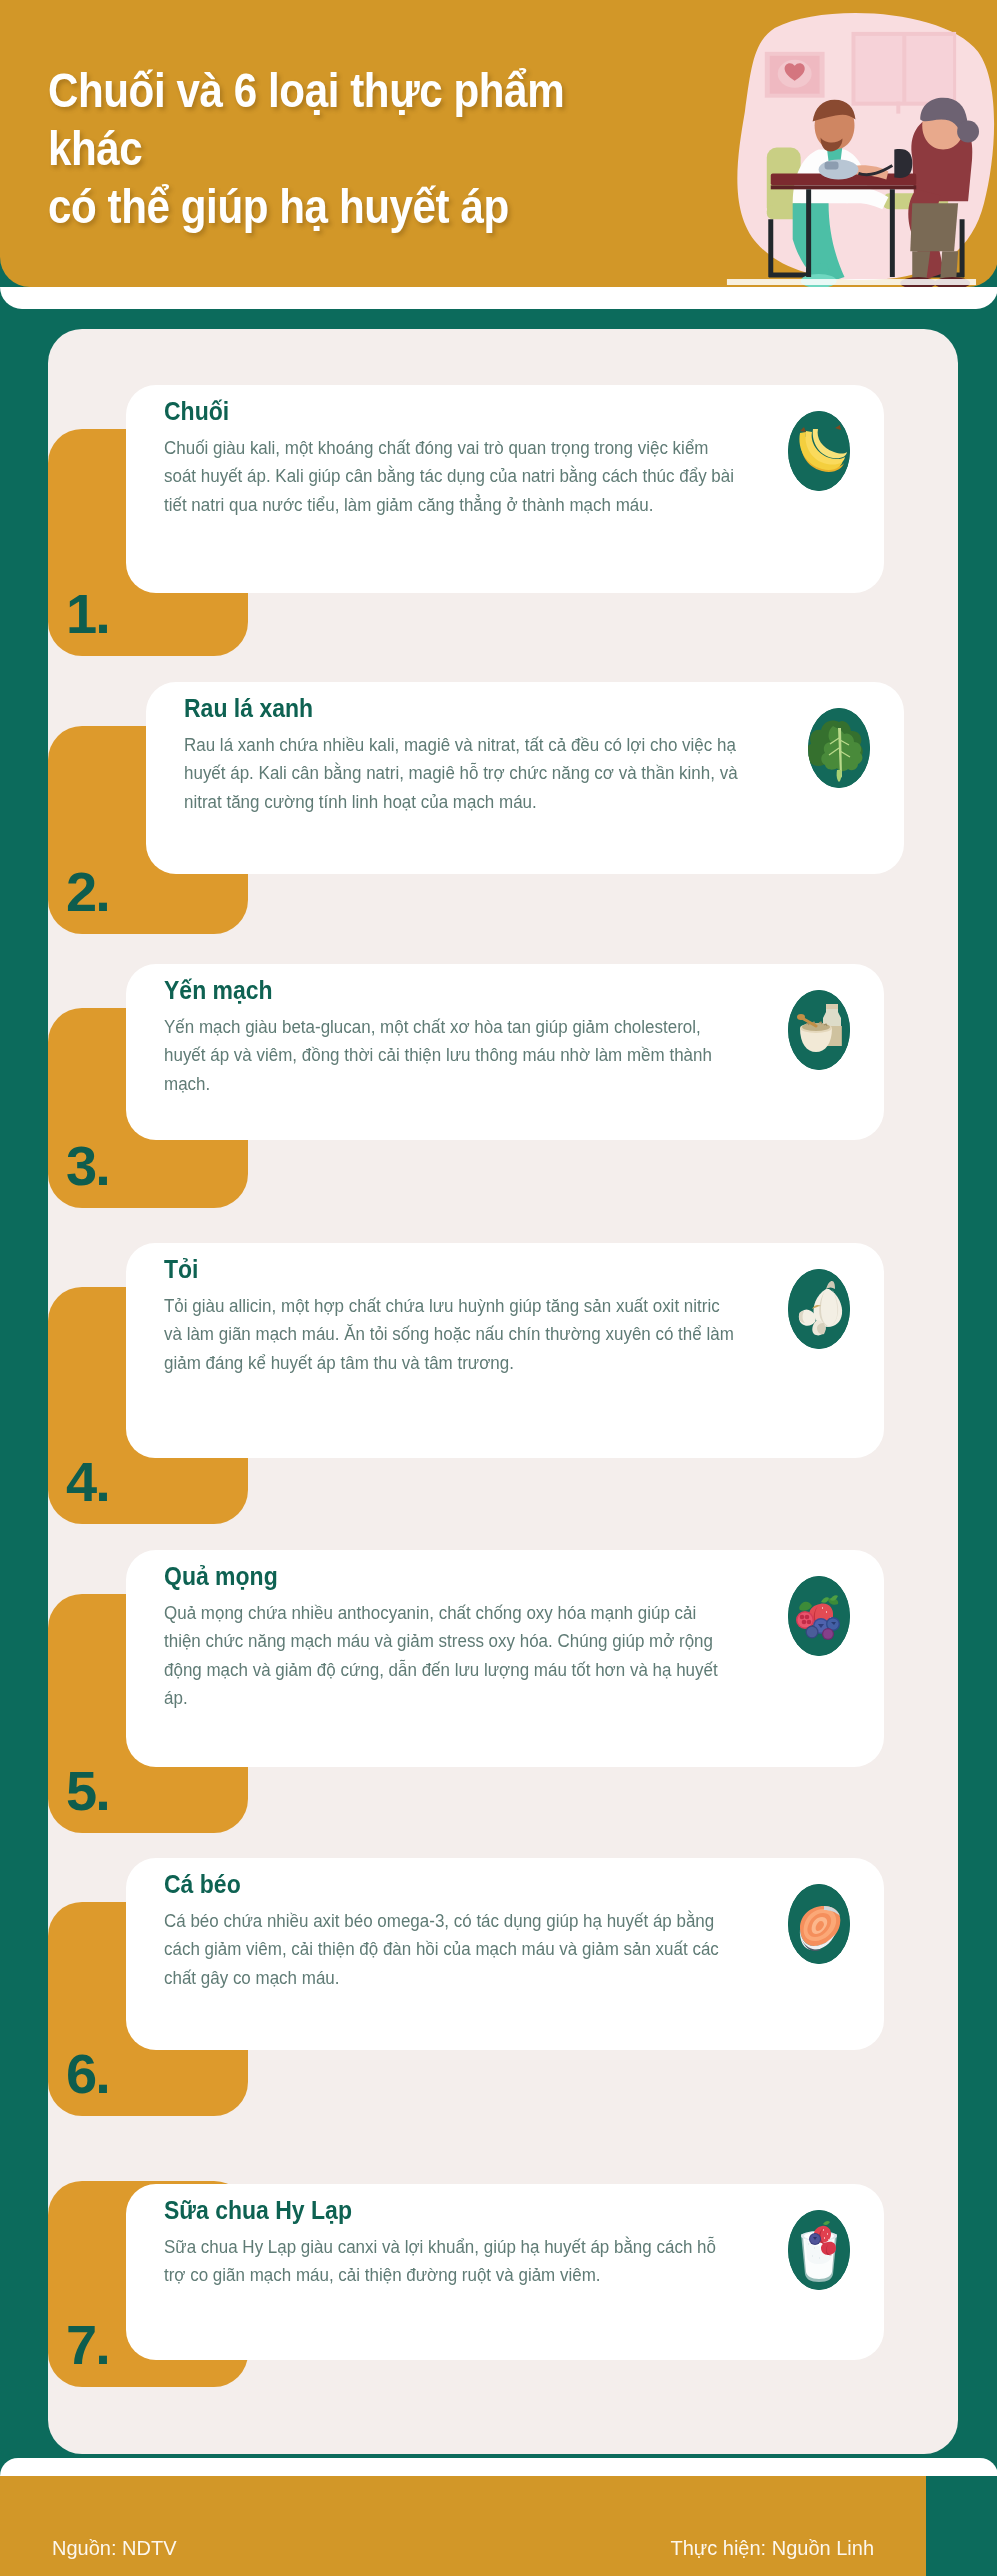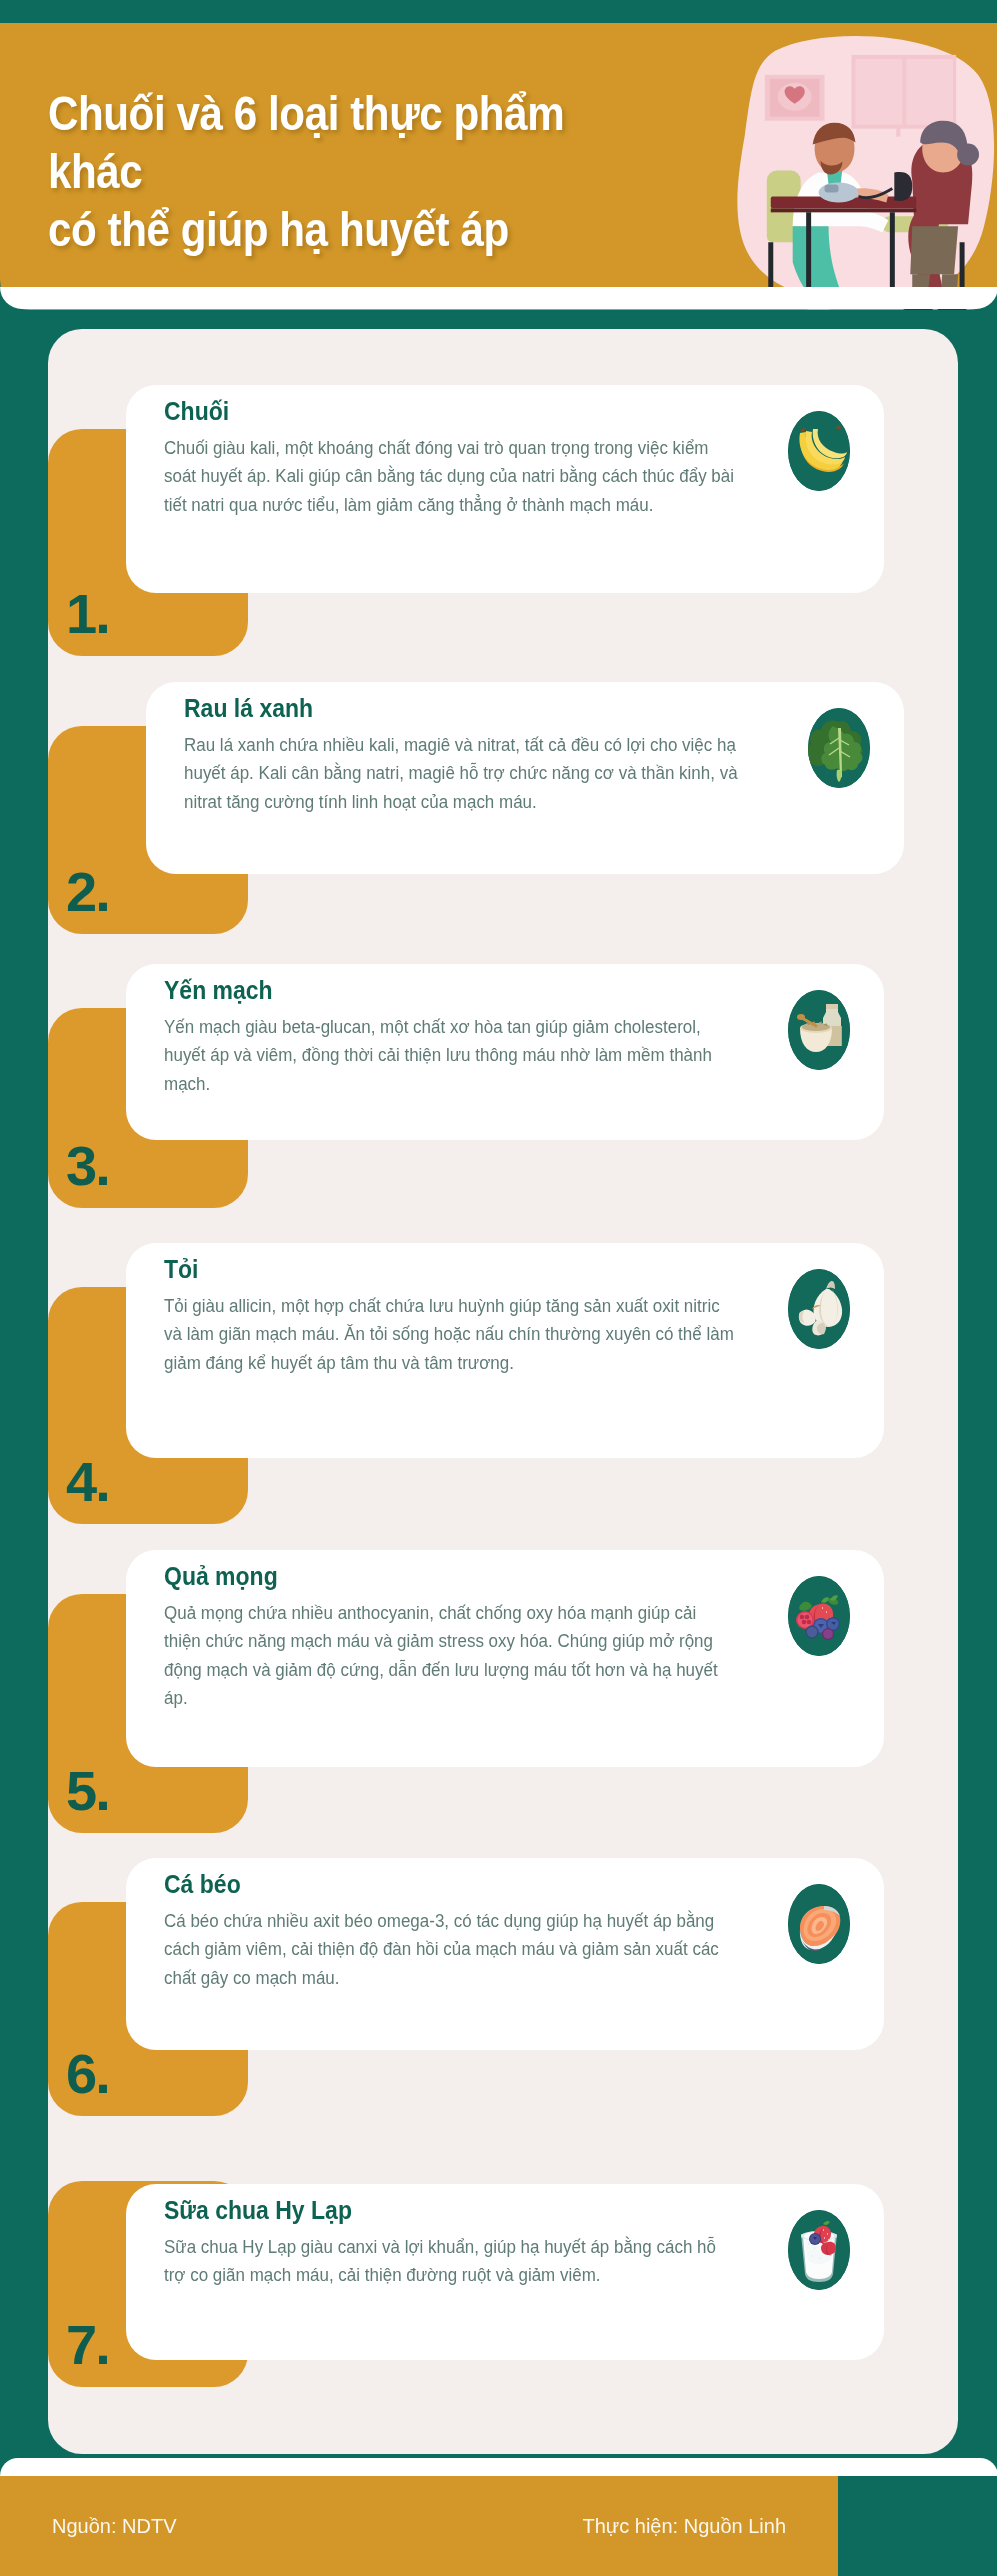--- a/index.html
+++ b/index.html
@@ -22,21 +22,20 @@
   
   .header {
     position: absolute;
     top: 0; left: 0;
     width: 998px;
     height: 287px;
     background: #d29728;
     border-bottom-left-radius: 30px;
     border-bottom-right-radius: 30px;
     overflow: hidden;
-    margin-top: 23px;
   }
   .header-title {
     position: absolute;
     left: 48px;
     top: 62px;
     width: 658px;
     color: #ffffff;
     font-size: 49px;
     line-height: 1.18;
     font-weight: bold;
@@ -149,24 +148,24 @@
     position: absolute;
     bottom: 100px; left: 0;
     width: 998px; height: 18px;
     background: #ffffff;
     border-top-left-radius: 22px;
     border-top-right-radius: 22px;
   }
   .footer {
     position: absolute;
     bottom: 0; left: 0;
-    width: 838px; height: 100px;
+    width: 926px; height: 100px;
     background: #d29728;
     display: flex;
-    align-items: center;
+    align-items: flex-end;
     justify-content: space-between;
     padding: 16px 52px;
   }
   .footer-text {
     color: #fdf7ee;
     font-size: 20px;
     font-family: "Liberation Sans Narrow", "Liberation Sans", sans-serif;
   }
   .logo {
     position: relative;
@@ -334,21 +333,21 @@
           <ellipse cx="13" cy="27" rx="4" ry="3" fill="#c38f46"></ellipse>
         </svg>
       </div>
     </div>
   </div>
 
   <div class="card" style="top:1243px;">
     <div class="tab" style="height:237px;">
       <span class="tab-num">4.</span>
     </div>
-    <div class="card-body" style="min-height:215px;">
+    <div class="card-body" style="min-height:215px;border-radius:29px;">
       <div class="card-title">Tỏi</div>
       <div class="card-text">Tỏi giàu allicin, một hợp chất chứa lưu huỳnh giúp tăng sản xuất oxit nitric và làm giãn mạch máu. Ăn tỏi sống hoặc nấu chín thường xuyên có thể làm giảm đáng kể huyết áp tâm thu và tâm trương.</div>
       <div class="food-badge">
         <svg viewBox="0 0 62 80">
           <ellipse cx="31" cy="40" rx="31" ry="40" fill="#13695a"></ellipse>
           <path d="M38 20 c-10 6-14 18-12 26 c2 8 8 12 14 12 c7 0 13-5 14-13 c1-9-4-20-13-25Z" fill="#f3efe4"></path>
           <path d="M38 20 c-6 8-8 20-6 28 2 6 6 10 10 10 -6-2-9-8-9-18 0-8 2-16 5-20Z" fill="#ded7c6"></path>
           <path d="M44 20 c4 8 6 18 5 26 -1 7-5 11-10 12 6-1 10-6 11-14 1-8-2-18-6-24Z" fill="#e6e0d2"></path>
           <path d="M38 20 c2-6 4-8 6-8 2 0 3 3 3 8 -3-2-6-2-9 0Z" fill="#cfc9b6"></path>
           <path d="M14 42 c-4 4-4 10 0 13 4 3 10 2 13-2 2-4 0-9-4-11 -3-2-6-2-9 0Z" fill="#f3efe4"></path>

